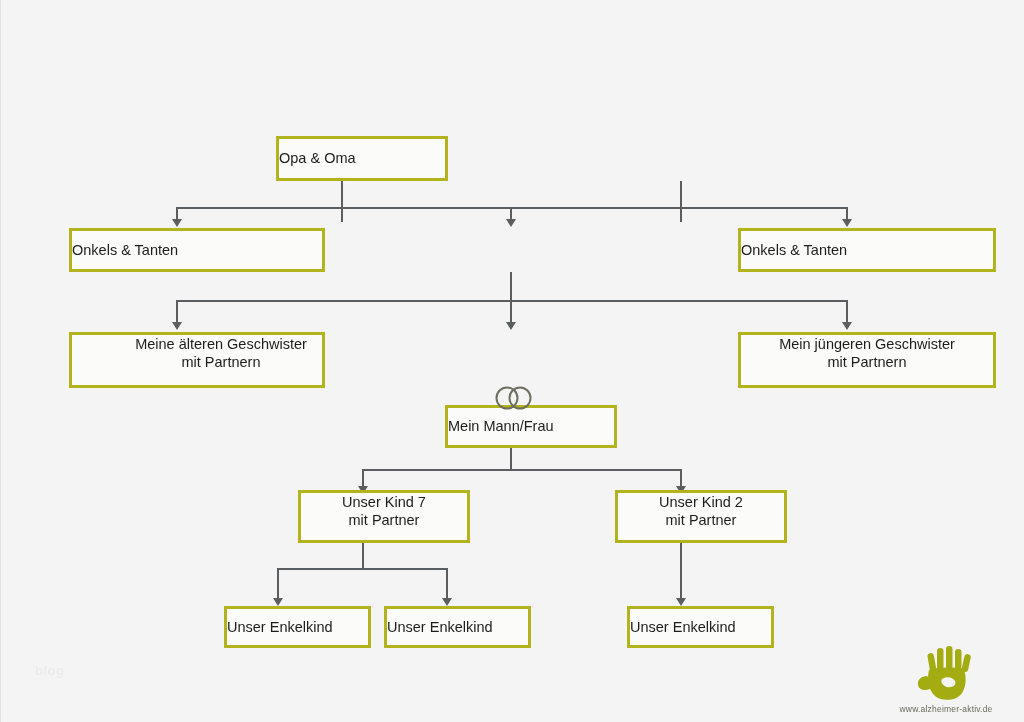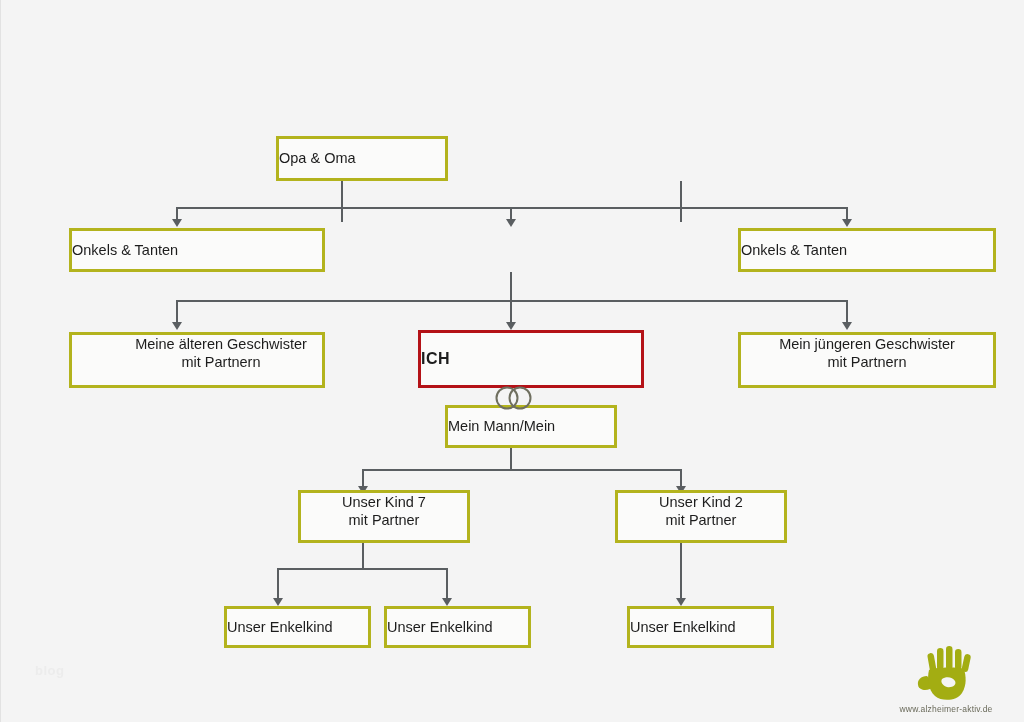--- a/index.html
+++ b/index.html
@@ -183,31 +183,28 @@
 
   <div class="node" style="left:717px; top:228px; width:258px; height:44px;">
     <span class="lbl">Onkels &amp; Tanten</span>
   </div>
 
   <div class="node" style="left:48px; top:332px; width:256px; height:56px; flex-direction:column;padding-left:48px;">
     <span class="lbl">Meine älteren Geschwister</span>
     <span class="lbl">mit Partnern</span>
   </div>
 
-  <div class="node me" style="left:397px; top:330px; width:226px; height:58px;">
-    <span class="lbl">ICH</span>
-  </div>
 
   <div class="node" style="left:717px; top:332px; width:258px; height:56px; flex-direction:column;">
     <span class="lbl">Mein jüngeren Geschwister</span>
     <span class="lbl">mit Partnern</span>
   </div>
 
   <div class="node" style="left:424px; top:405px; width:172px; height:43px;">
-    <span class="lbl">Mein Mann/Mein</span>
+    <span class="lbl">Mein Mann/Frau</span>
   </div>
 
   <div class="node" style="left:277px; top:490px; width:172px; height:53px; flex-direction:column;">
     <span class="lbl">Unser Kind 7</span>
     <span class="lbl">mit Partner</span>
   </div>
 
   <div class="node" style="left:594px; top:490px; width:172px; height:53px; flex-direction:column;">
     <span class="lbl">Unser Kind 2</span>
     <span class="lbl">mit Partner</span>

